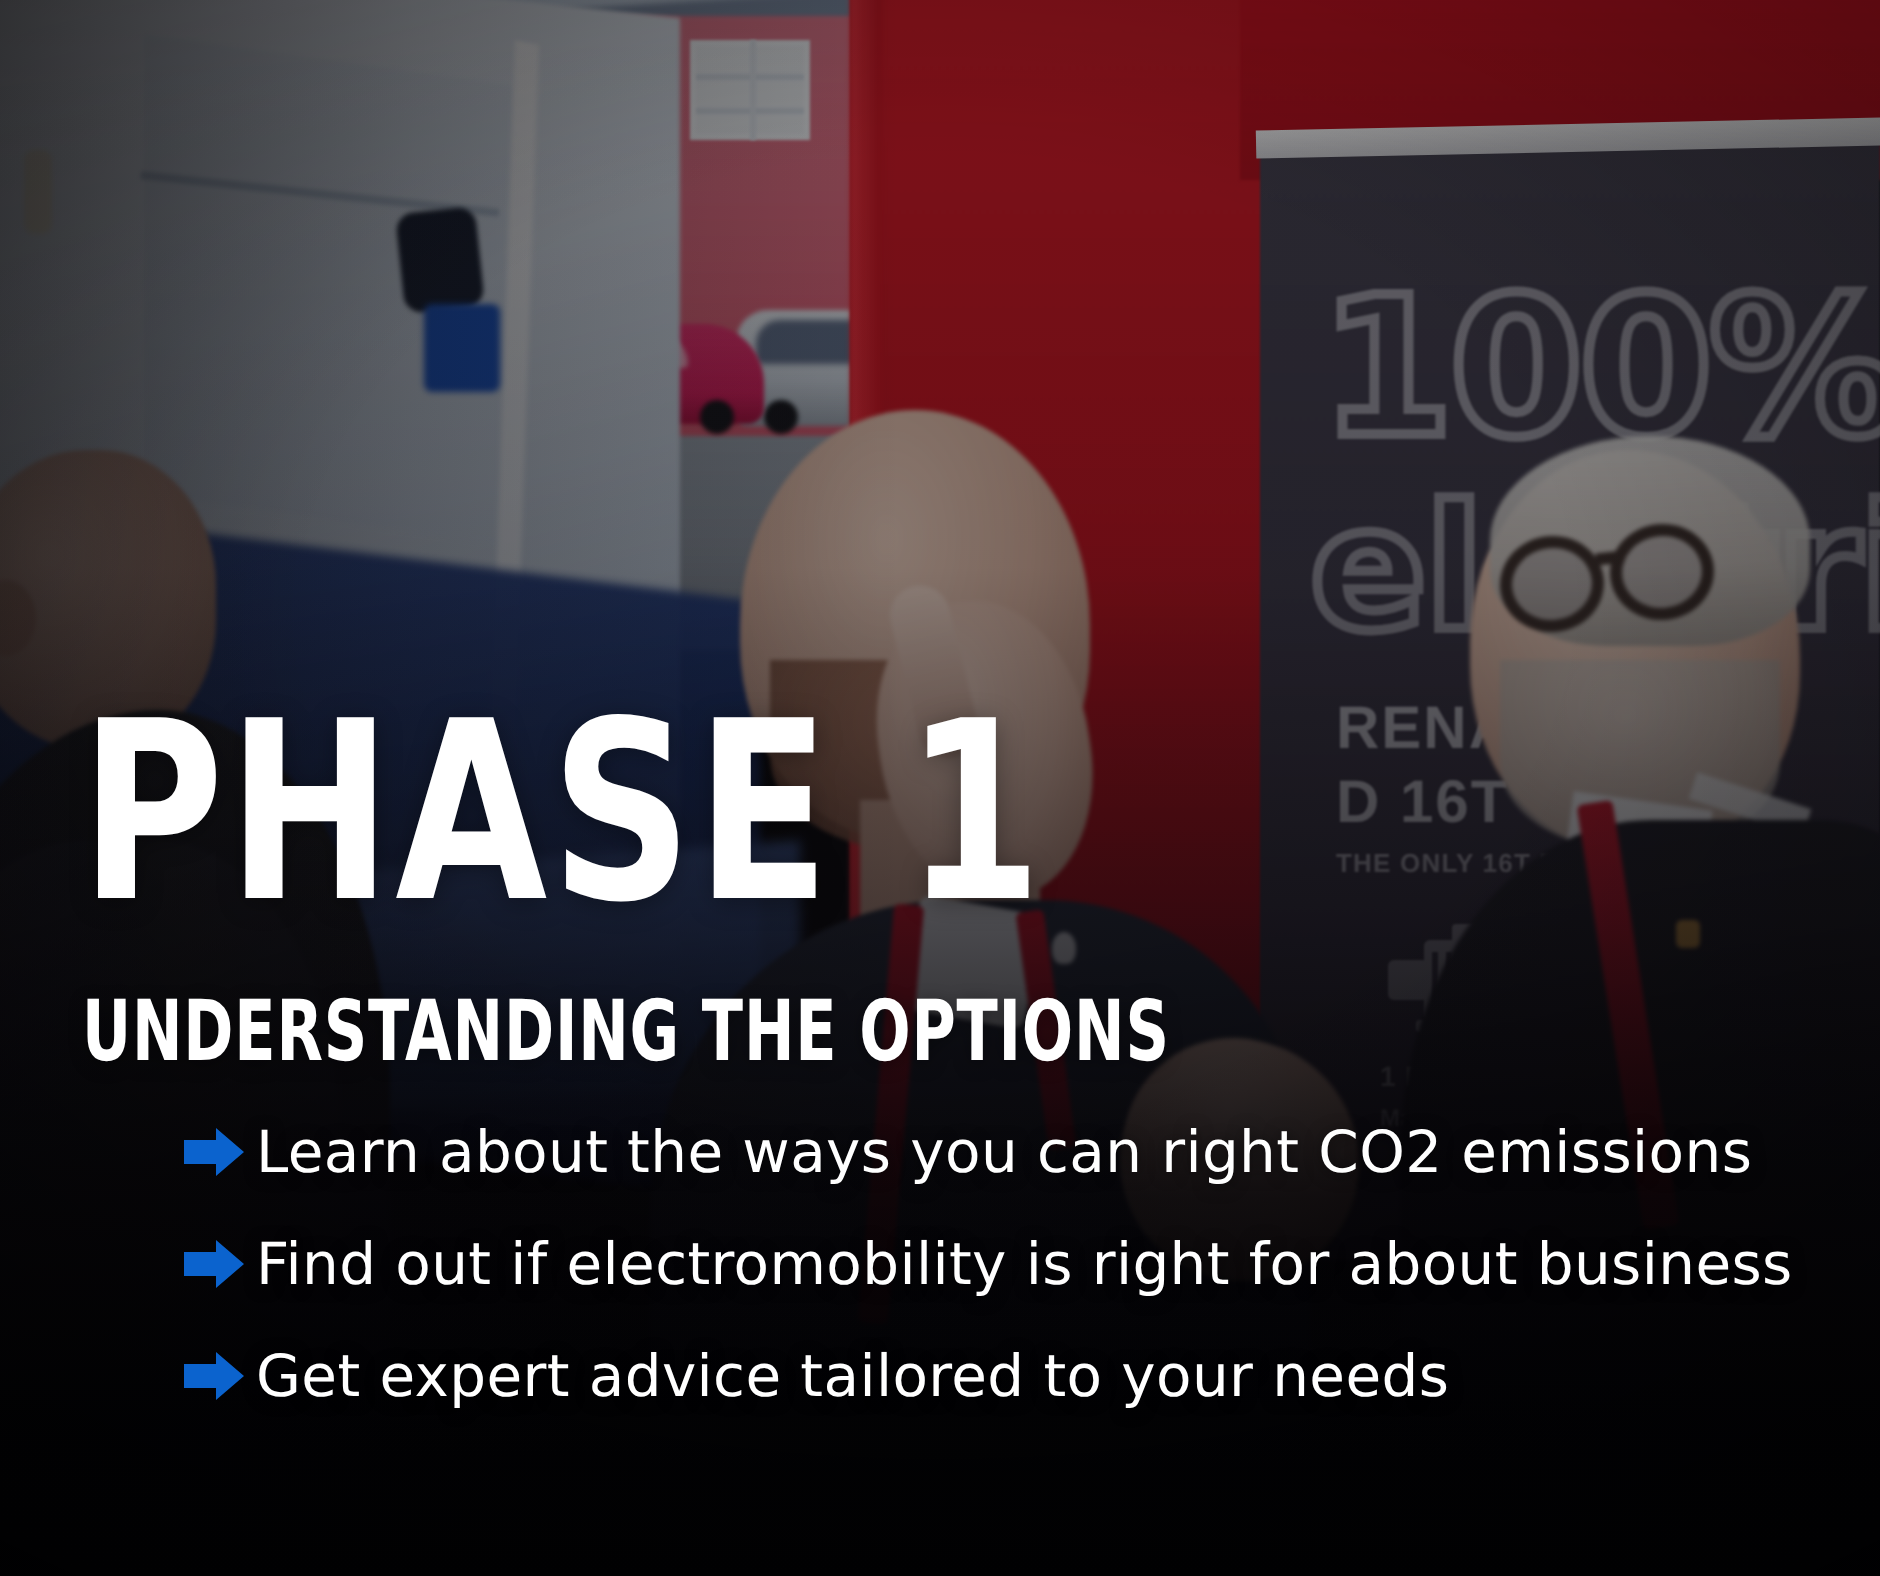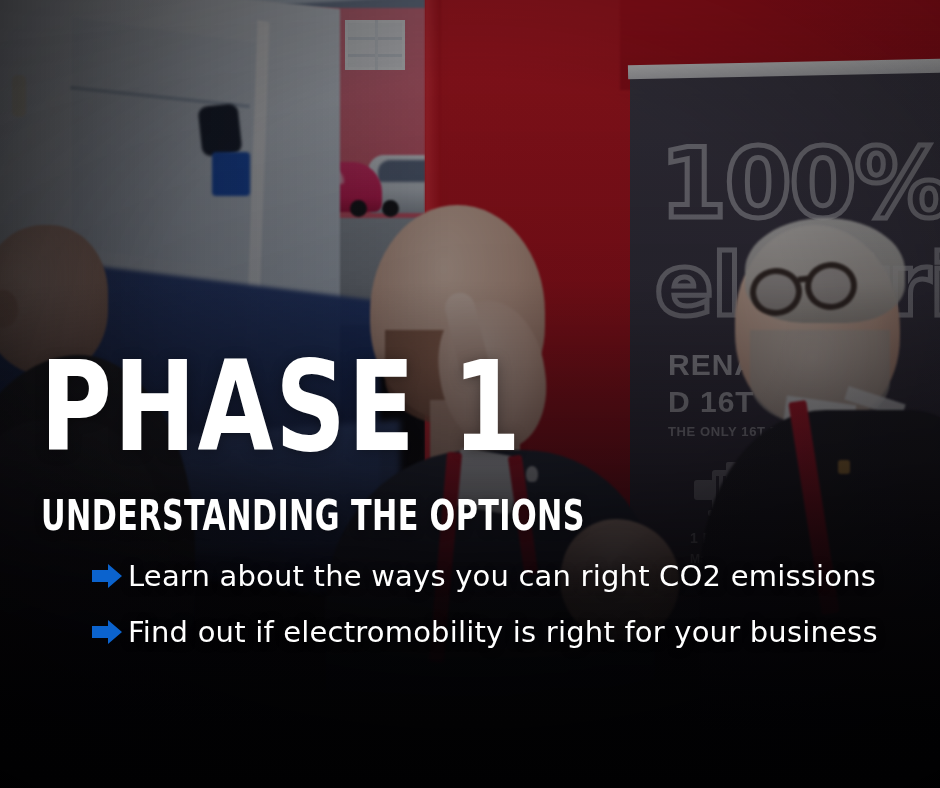--- a/index.html
+++ b/index.html
@@ -569,20 +569,28 @@
         </span>
         <span class="bullet-text">Learn about the ways you can right CO2 emissions</span>
       </div>
 
       <div class="bullet">
         <span class="bullet-arrow">
           <svg width="30" height="24" viewBox="0 0 30 24" xmlns="http://www.w3.org/2000/svg">
             <path d="M0 6 L16 6 L16 0 L30 12 L16 24 L16 18 L0 18 Z" fill="#0B63CE"></path>
           </svg>
         </span>
-        <span class="bullet-text">Find out if electromobility is right for your business</span>
+        <span class="bullet-text">Find out if electromobility is right for about business</span>
       </div>
 
+      <div class="bullet">
+        <span class="bullet-arrow">
+          <svg width="30" height="24" viewBox="0 0 30 24" xmlns="http://www.w3.org/2000/svg">
+            <path d="M0 6 L16 6 L16 0 L30 12 L16 24 L16 18 L0 18 Z" fill="#0B63CE"></path>
+          </svg>
+        </span>
+        <span class="bullet-text">Get expert advice tailored to your needs</span>
+      </div>
 
     </div>
   </div>
 
 </div>
 
 </body></html>

